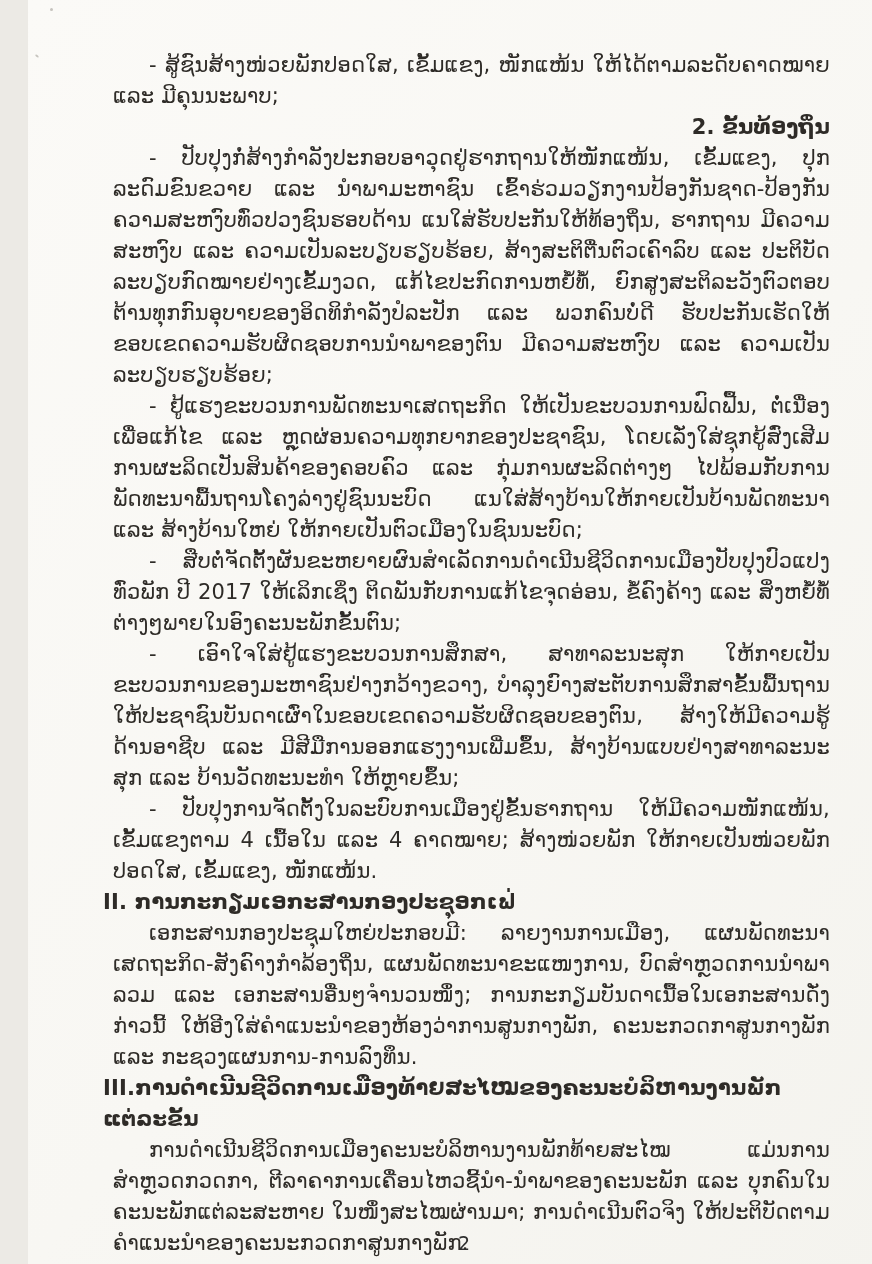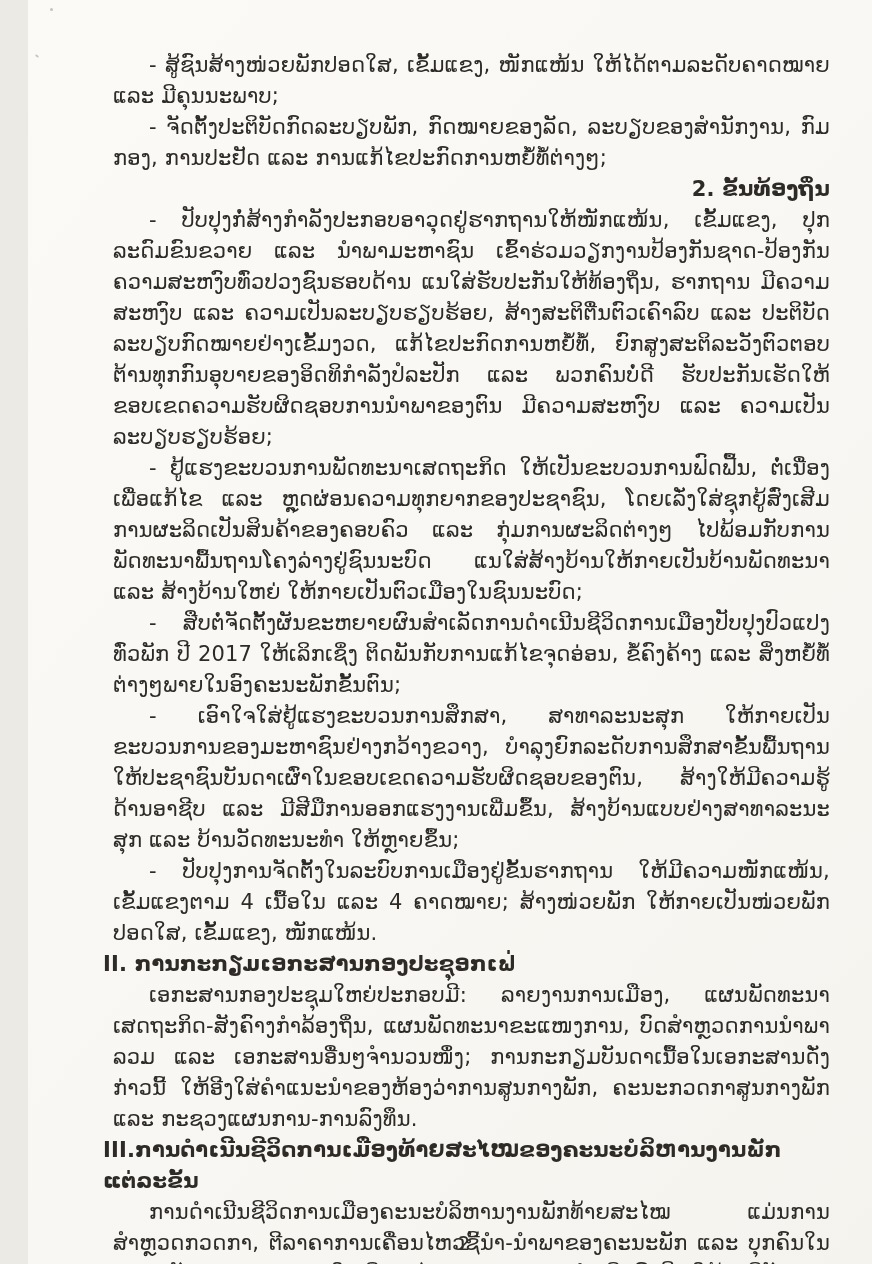--- a/index.html
+++ b/index.html
@@ -51,26 +51,25 @@
 </style>
 </head>
 <body>
 
 <div class="page">
   <span class="speck s1"></span>
   <span class="speck s2"></span>
 
   <div class="doc">
     <p class="para-indent">- ສູ້ຊົນສ້າງໜ່ວຍພັກປອດໃສ, ເຂັ້ມແຂງ, ໜັກແໜ້ນ ໃຫ້ໄດ້ຕາມລະດັບຄາດໝາຍ ແລະ ມີຄຸນນະພາບ;</p>
-    <p class="para-indent">- ຈັດຕັ້ງປະຕິບັດກົດລະບຽບພັກ, ກົດໝາຍຂອງລັດ, ລະບຽບຂອງສຳນັກງານ, ກົມກອງ, ການປະຢັດ ແລະ ການແກ້ໄຂປະກົດການຫຍໍ້ທໍ້ຕ່າງໆ;</p>
     <p class="heading-sub">2. ຂັ້ນທ້ອງຖິ່ນ</p>
     <p class="para-indent">- ປັບປຸງກໍ່ສ້າງກຳລັງປະກອບອາວຸດຢູ່ຮາກຖານໃຫ້ໜັກແໜ້ນ, ເຂັ້ມແຂງ, ປຸກລະດົມຂົນຂວາຍ ແລະ ນຳພາມະຫາຊົນ ເຂົ້າຮ່ວມວຽກງານປ້ອງກັນຊາດ-ປ້ອງກັນຄວາມສະຫງົບທົ່ວປວງຊົນຮອບດ້ານ ແນໃສ່ຮັບປະກັນໃຫ້ທ້ອງຖິ່ນ, ຮາກຖານ ມີຄວາມສະຫງົບ ແລະ ຄວາມເປັນລະບຽບຮຽບຮ້ອຍ, ສ້າງສະຕິຕື່ນຕົວເຄົາລົບ ແລະ ປະຕິບັດລະບຽບກົດໝາຍຢ່າງເຂັ້ມງວດ, ແກ້ໄຂປະກົດການຫຍໍ້ທໍ້, ຍົກສູງສະຕິລະວັງຕົວຕອບຕ້ານທຸກກົນອຸບາຍຂອງອິດທິກຳລັງປໍລະປັກ ແລະ ພວກຄົນບໍ່ດີ ຮັບປະກັນເຮັດໃຫ້ຂອບເຂດຄວາມຮັບຜິດຊອບການນຳພາຂອງຕົນ ມີຄວາມສະຫງົບ ແລະ ຄວາມເປັນລະບຽບຮຽບຮ້ອຍ;</p>
     <p class="para-indent">- ຢູ້ແຮງຂະບວນການພັດທະນາເສດຖະກິດ ໃຫ້ເປັນຂະບວນການຟົດຟື້ນ, ຕໍ່ເນື່ອງ ເພື່ອແກ້ໄຂ ແລະ ຫຼຸດຜ່ອນຄວາມທຸກຍາກຂອງປະຊາຊົນ, ໂດຍເລັ່ງໃສ່ຊຸກຍູ້ສົ່ງເສີມການຜະລິດເປັນສິນຄ້າຂອງຄອບຄົວ ແລະ ກຸ່ມການຜະລິດຕ່າງໆ ໄປພ້ອມກັບການພັດທະນາພື້ນຖານໂຄງລ່າງຢູ່ຊົນນະບົດ ແນໃສ່ສ້າງບ້ານໃຫ້ກາຍເປັນບ້ານພັດທະນາ ແລະ ສ້າງບ້ານໃຫຍ່ ໃຫ້ກາຍເປັນຕົວເມືອງໃນຊົນນະບົດ;</p>
     <p class="para-indent">- ສືບຕໍ່ຈັດຕັ້ງຜັນຂະຫຍາຍຜົນສຳເລັດການດຳເນີນຊີວິດການເມືອງປັບປຸງປົວແປງທົ່ວພັກ ປີ 2017 ໃຫ້ເລິກເຊິ່ງ ຕິດພັນກັບການແກ້ໄຂຈຸດອ່ອນ, ຂໍ້ຄົງຄ້າງ ແລະ ສິ່ງຫຍໍ້ທໍ້ຕ່າງໆພາຍໃນອົງຄະນະພັກຂັ້ນຕົນ;</p>
-    <p class="para-indent">- ເອົາໃຈໃສ່ຢູ້ແຮງຂະບວນການສຶກສາ, ສາທາລະນະສຸກ ໃຫ້ກາຍເປັນຂະບວນການຂອງມະຫາຊົນຢ່າງກວ້າງຂວາງ, ບຳລຸງຍົກລະດັບການສຶກສາຂັ້ນພື້ນຖານ ໃຫ້ປະຊາຊົນບັນດາເຜົ່າໃນຂອບເຂດຄວາມຮັບຜິດຊອບຂອງຕົນ, ສ້າງໃຫ້ມີຄວາມຮູ້ດ້ານອາຊີບ ແລະ ມີສີມືການອອກແຮງງານເພີ່ມຂຶ້ນ, ສ້າງບ້ານແບບຢ່າງສາທາລະນະສຸກ ແລະ ບ້ານວັດທະນະທຳ ໃຫ້ຫຼາຍຂຶ້ນ;</p>
+    <p class="para-indent">- ເອົາໃຈໃສ່ຢູ້ແຮງຂະບວນການສຶກສາ, ສາທາລະນະສຸກ ໃຫ້ກາຍເປັນຂະບວນການຂອງມະຫາຊົນຢ່າງກວ້າງຂວາງ, ບຳລຸງຍົາງສະຕັບການສຶກສາຂັ້ນພື້ນຖານ ໃຫ້ປະຊາຊົນບັນດາເຜົ່າໃນຂອບເຂດຄວາມຮັບຜິດຊອບຂອງຕົນ, ສ້າງໃຫ້ມີຄວາມຮູ້ດ້ານອາຊີບ ແລະ ມີສີມືການອອກແຮງງານເພີ່ມຂຶ້ນ, ສ້າງບ້ານແບບຢ່າງສາທາລະນະສຸກ ແລະ ບ້ານວັດທະນະທຳ ໃຫ້ຫຼາຍຂຶ້ນ;</p>
     <p class="para-indent">- ປັບປຸງການຈັດຕັ້ງໃນລະບົບການເມືອງຢູ່ຂັ້ນຮາກຖານ ໃຫ້ມີຄວາມໜັກແໜ້ນ, ເຂັ້ມແຂງຕາມ 4 ເນື້ອໃນ ແລະ 4 ຄາດໝາຍ; ສ້າງໜ່ວຍພັກ ໃຫ້ກາຍເປັນໜ່ວຍພັກປອດໃສ, ເຂັ້ມແຂງ, ໜັກແໜ້ນ.</p>
     <p class="heading-main">II. ການກະກຽມເອກະສານກອງປະຊຸອກເຟ່</p>
     <p class="para-indent">ເອກະສານກອງປະຊຸມໃຫຍ່ປະກອບມີ: ລາຍງານການເມືອງ, ແຜນພັດທະນາເສດຖະກິດ-ສັງຄົາງກຳລ້ອງຖິ່ນ, ແຜນພັດທະນາຂະແໜງການ, ບົດສຳຫຼວດການນຳພາລວມ ແລະ ເອກະສານອື່ນໆຈຳນວນໜຶ່ງ; ການກະກຽມບັນດາເນື້ອໃນເອກະສານດັ່ງກ່າວນີ້ ໃຫ້ອີງໃສ່ຄຳແນະນຳຂອງຫ້ອງວ່າການສູນກາງພັກ, ຄະນະກວດກາສູນກາງພັກ ແລະ ກະຊວງແຜນການ-ການລົງທຶນ.</p>
     <p class="heading-main">III.ການດຳເນີນຊີວິດການເມືອງທ້າຍສະໄໝຂອງຄະນະບໍລິຫານງານພັກແຕ່ລະຂັ້ນ</p>
     <p class="para-indent">ການດຳເນີນຊີວິດການເມືອງຄະນະບໍລິຫານງານພັກທ້າຍສະໄໝ ແມ່ນການສຳຫຼວດກວດກາ, ຕີລາຄາການເຄື່ອນໄຫວຊີ້ນຳ-ນຳພາຂອງຄະນະພັກ ແລະ ບຸກຄົນໃນຄະນະພັກແຕ່ລະສະຫາຍ ໃນໜຶ່ງສະໄໝຜ່ານມາ; ການດຳເນີນຕົວຈິງ ໃຫ້ປະຕິບັດຕາມຄຳແນະນຳຂອງຄະນະກວດກາສູນກາງພັກ.</p>
   </div>
 
   <div class="page-number">2</div>
 </div>
 

